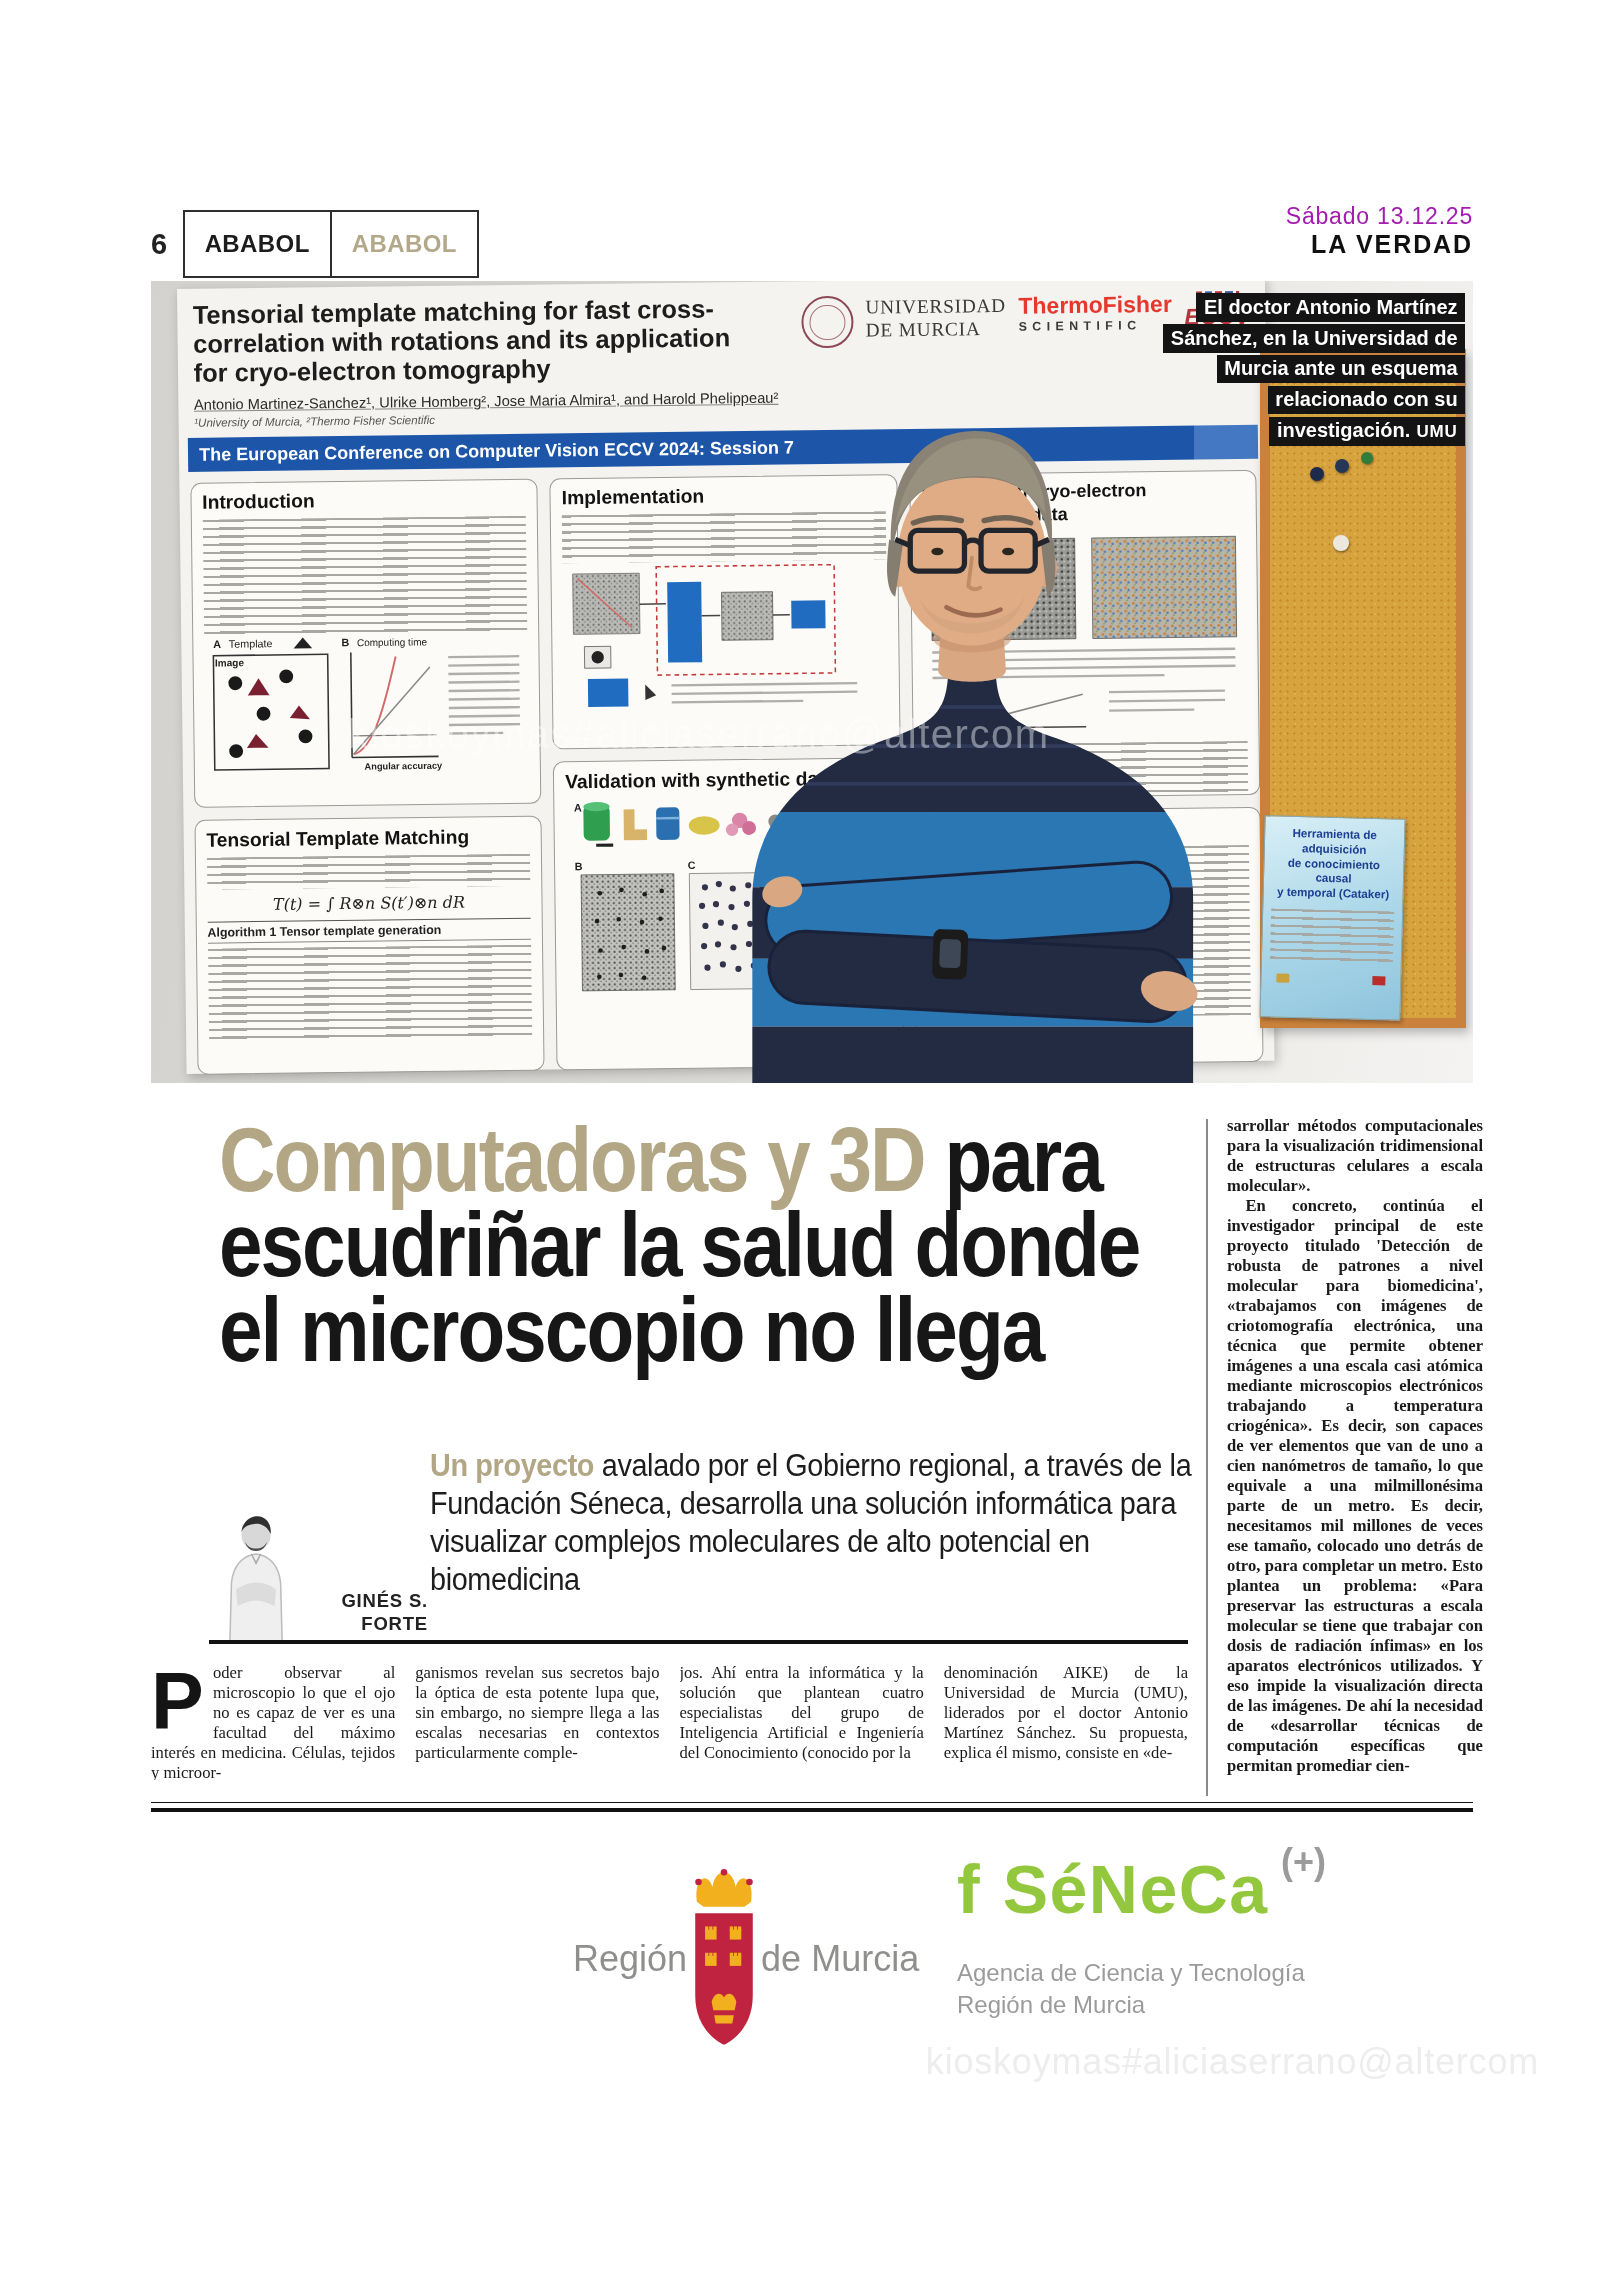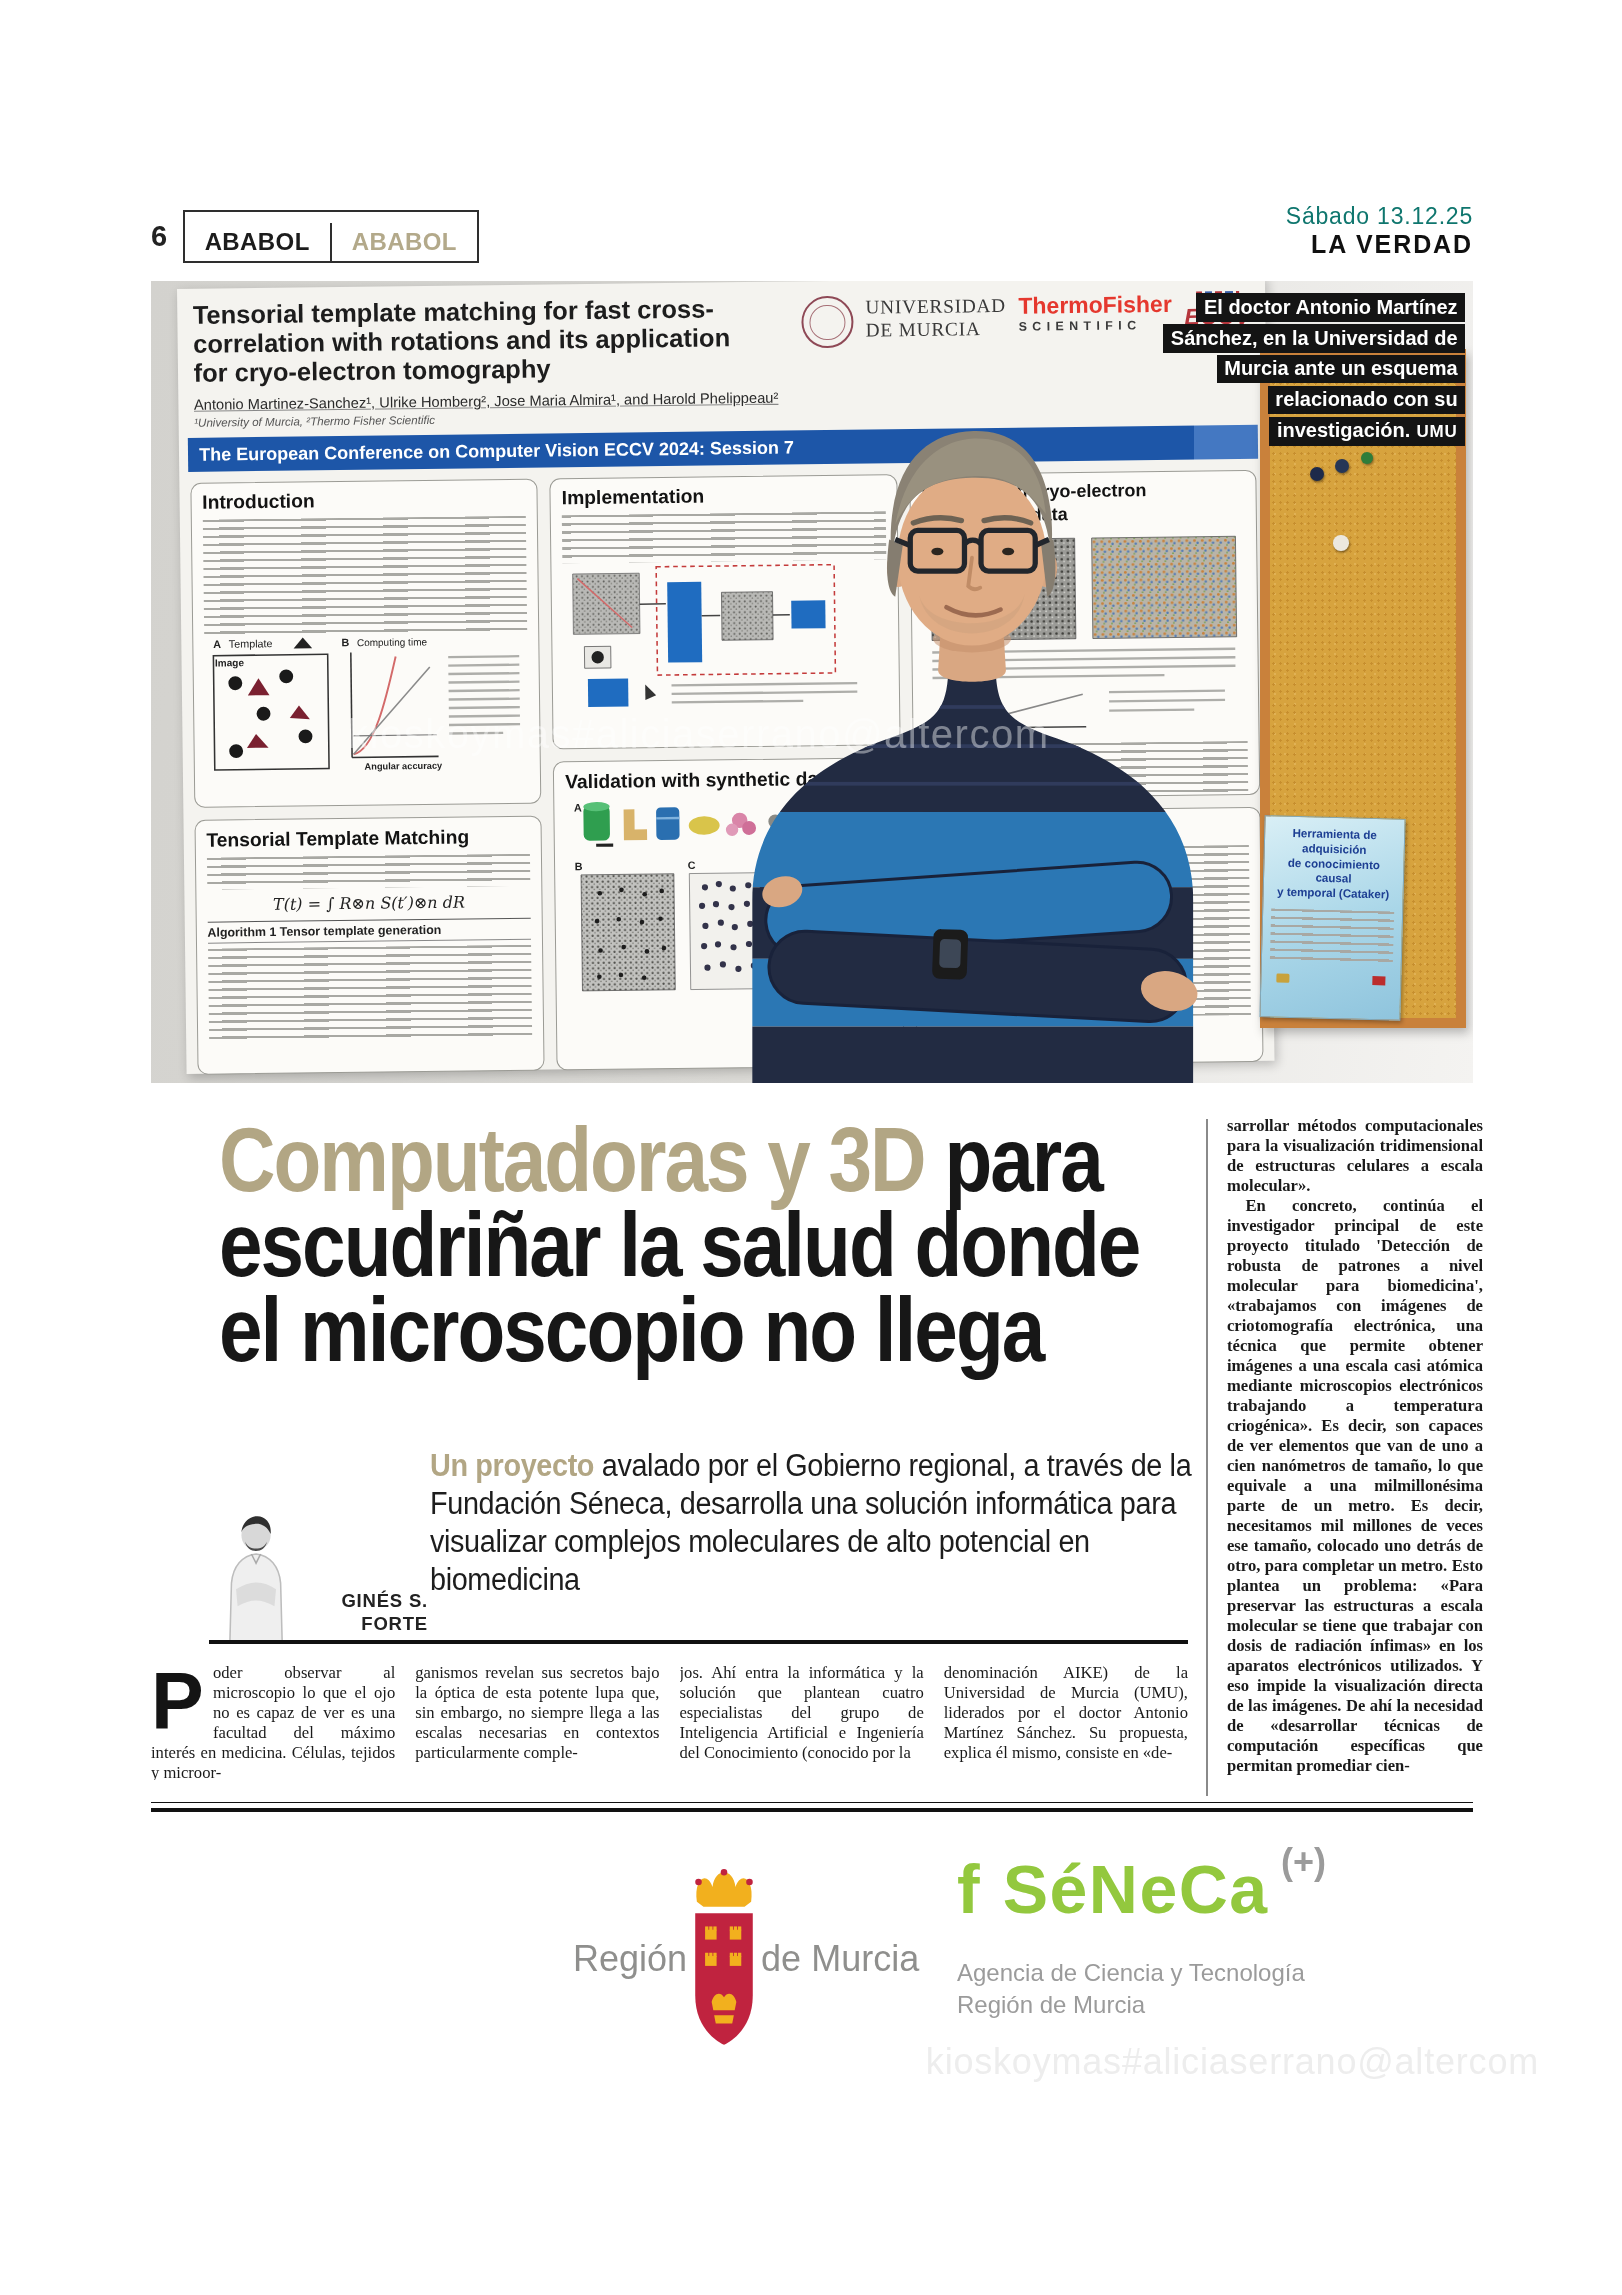--- a/index.html
+++ b/index.html
@@ -3,24 +3,24 @@
 <meta charset="utf-8">
 <style>
   html,body{margin:0;padding:0;background:#fff;}
   .page{position:relative;width:1622px;height:2295px;background:#ffffff;overflow:hidden;
         font-family:"Liberation Sans",sans-serif;color:#1b1b1b;}
 
   
   .folio{position:absolute;left:151px;top:210px;display:flex;align-items:center;gap:15.5px;}
   .page-num{font:700 29px/1 "Liberation Sans",sans-serif;color:#222;}
   .section-box{display:flex;border:2.3px solid #2e2e2e;background:#fff;}
-  .section-cell{padding:7px 20px;font:700 24px/1 "Liberation Sans",sans-serif;letter-spacing:0.4px;color:#1c1c1c;margin-top:11px;}
+  .section-cell{padding:20px 20px;font:700 24px/1 "Liberation Sans",sans-serif;letter-spacing:0.4px;color:#1c1c1c;}
   .section-cell.sec{border-left:2.3px solid #2e2e2e;color:#b3a98a;}
   .masthead{position:absolute;right:149px;top:202px;text-align:right;}
-  .m-date{font:400 23px/28px "Liberation Sans",sans-serif;color:#0f766e;letter-spacing:0.8px;}
+  .m-date{font:400 23px/28px "Liberation Sans",sans-serif;color:#a21caf;letter-spacing:0.8px;}
   .m-paper{font:800 25px/29px "Liberation Sans",sans-serif;color:#101010;letter-spacing:1.9px;}
 
   
   .photo{position:absolute;left:151px;top:281px;width:1322px;height:802px;overflow:hidden;
          background:linear-gradient(100deg,#d3d2ce 0%,#dbdad6 50%,#e9e8e5 72%,#f4f3f1 100%);}
   .poster{position:absolute;left:26px;top:7.7px;width:1088px;height:785px;background:#f4f3ef;
           transform:rotate(-0.7deg);transform-origin:left top;box-shadow:2.3px 3.9px 10.8px rgba(0,0,0,.22);}
   .p-head{display:flex;padding:12.4px 14px 1.5px 15.5px;}
   .p-titles{flex:1;}
   .p-title{font:700 25.5px/29px "Liberation Sans",sans-serif;color:#1d1d1d;}

